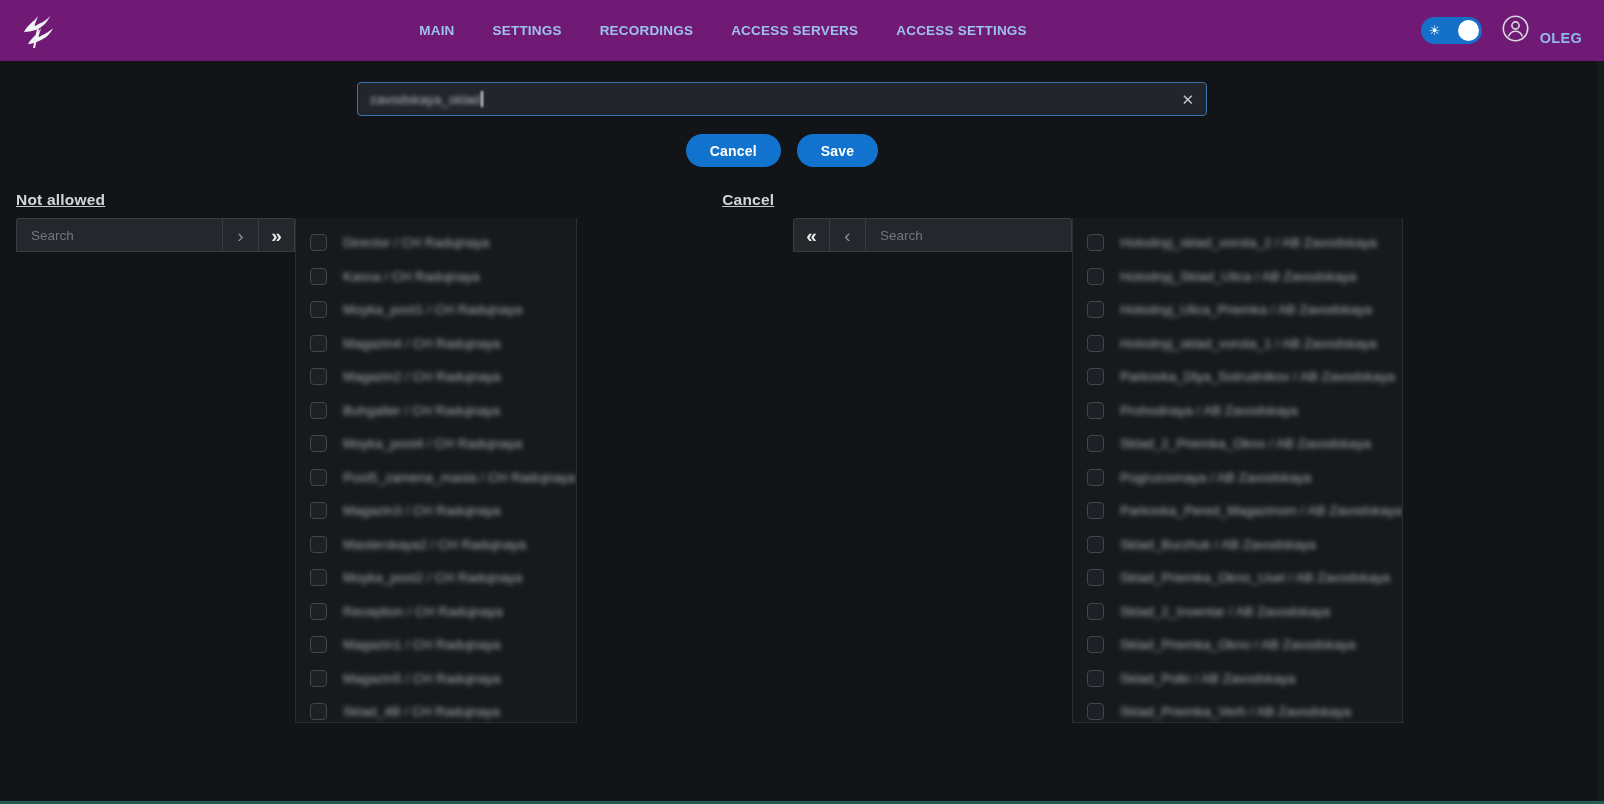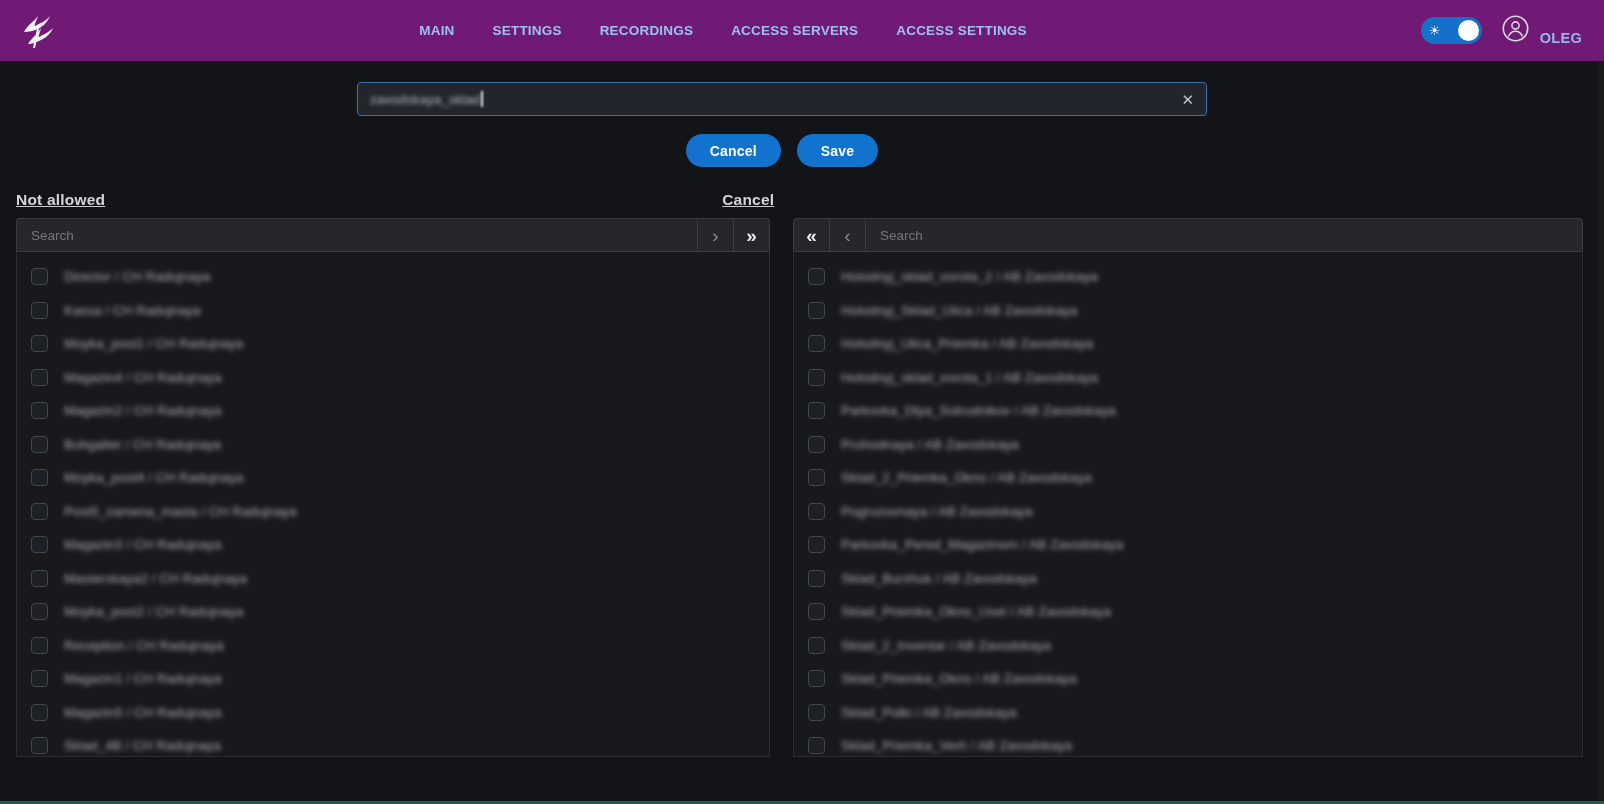--- a/index.html
+++ b/index.html
@@ -62,21 +62,21 @@
     background:#1273cf; color:#fff; border:none; border-radius:17px;
     height:33px; padding:0 24px; font-size:14px; font-weight:bold;
     font-family:"Liberation Sans", sans-serif; cursor:pointer; letter-spacing:.2px;
   }
   
   .panels-titles { display:flex; margin-top:24px;text-decoration:underline; }
   .sec-title { font-size:15.5px; font-weight:bold; color:#d2d5d9; letter-spacing:.2px; }
   .sec-title.left { margin-left:16px; }
   .sec-title.right { margin-left:617px; }
   .panels { display:flex; margin-top:9px; margin-left:16px; gap:23px; }
-  .panel { display:flex; flex-direction:column; }
+  .panel { display:flex; flex-direction:row; }
   .panel.left  { width:754px; }
   .panel.right { width:790px; }
   .panel-head {
     height:34px; background:#25272d; border:1px solid #393c42;
     border-radius:3px 3px 0 0; display:flex; align-items:stretch;
   }
   .search-input {
     flex:1; background:transparent; border:none; outline:none;
     color:#c6cad0; font-size:13.5px; padding:0 14px;
     font-family:"Liberation Sans", sans-serif;

